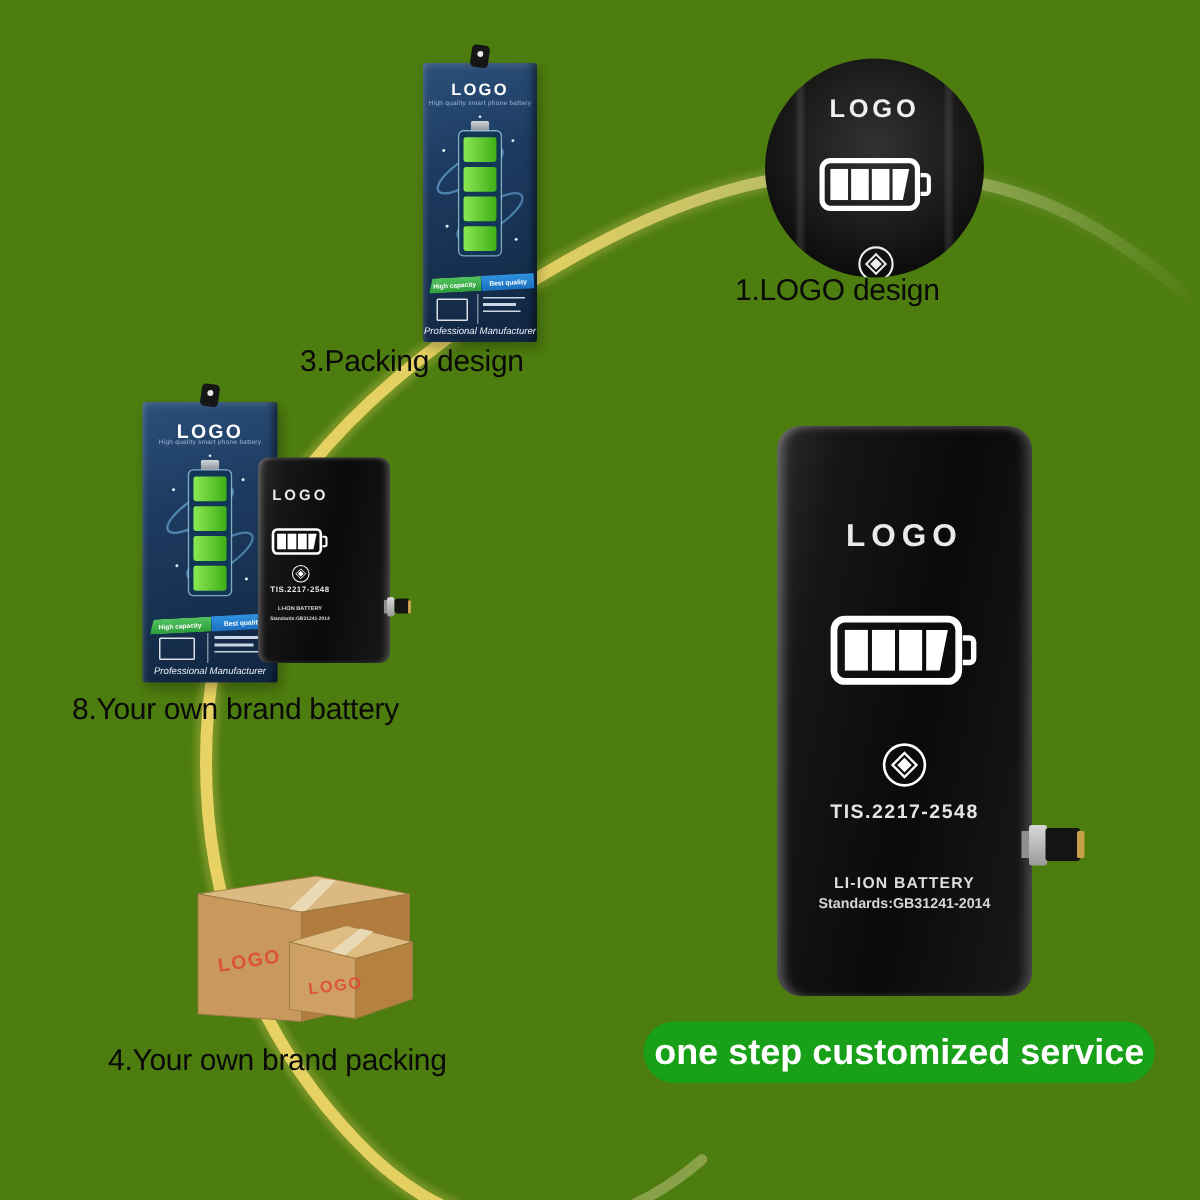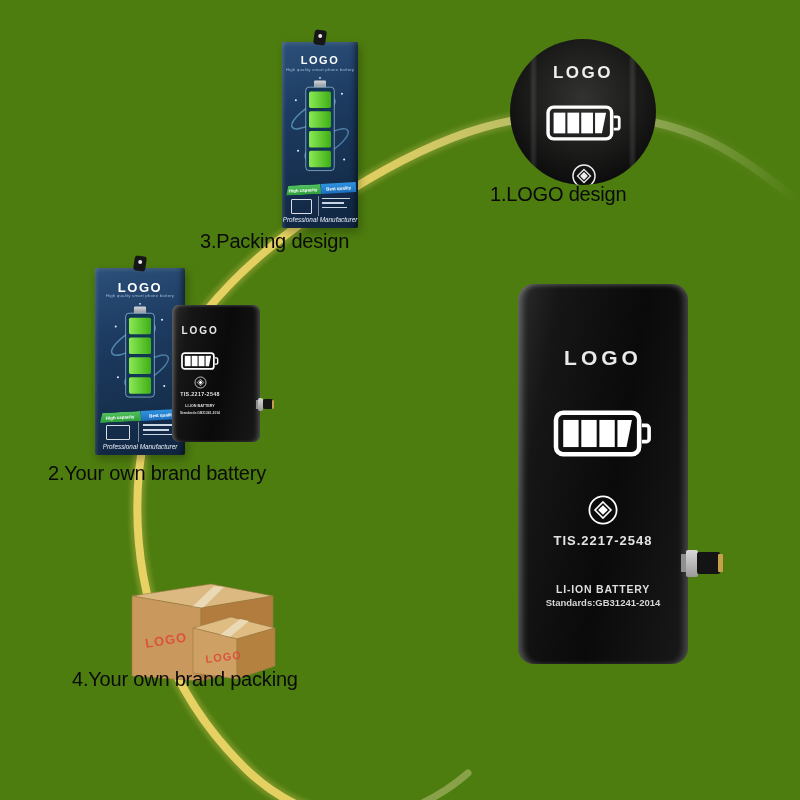--- a/index.html
+++ b/index.html
@@ -11,21 +11,21 @@
   
   #curve-layer{position:absolute;left:0;top:0;z-index:0;}
   
   .caption{
     position:absolute;z-index:5;color:#0a0a0a;font-size:20px;font-weight:400;
     white-space:nowrap;letter-spacing:-0.2px;
   }
   .cap1{left:490px;top:183px;}
   .cap2{left:200px;top:230px;}
   .cap3{left:48px;top:462px;}
-  .cap4{left:72px;top:668px;}
+  .cap4{left:72px;top:696px;}
   
   .logo-circle{
     position:absolute;left:510px;top:39px;width:146px;height:146px;border-radius:50%;
     overflow:hidden;z-index:2;
     background:radial-gradient(circle at 50% 40%, #323230 0%, #1d1d1c 45%, #0d0d0d 75%, #050505 100%);
   }
   .lc-streak{position:absolute;top:0;width:5px;height:100%;background:rgba(255,255,255,0.10);filter:blur(1px);}
   .lc-streak.s1{left:21px;}
   .lc-streak.s2{left:120px;}
   .lc-logo{
@@ -280,21 +280,21 @@
     <div class="bat-cert">TIS.2217-2548</div>
     <div class="bat-type">LI-ION BATTERY</div>
     <div class="bat-std">Standards:GB31241-2014</div>
     <div class="bat-connector">
       <span class="cn-stub"></span>
         <span class="cn-bracket"></span>
         <span class="cn-chip"></span>
         <span class="cn-gold"></span>
     </div>
   </div>
-  <div class="caption cap3">2.Your own brand battery</div>
+  <div class="caption cap3">8.Your own brand battery</div>
 
   <svg id="cartons" width="200" height="140" viewBox="105 570 200 140">
     <g stroke="#9a7a45" stroke-width="0.6" stroke-linejoin="round">
 
       <polygon points="132,596 211,584 273,596 201,608" fill="#dcb980"></polygon>
       <polygon points="192,607 214,586 224,587 203,608" fill="#ead9b5" stroke="none"></polygon>
       <polygon points="132,596 201,608 201,681 132,676" fill="#c9985c"></polygon>
       <polygon points="201,608 273,596 273,663 201,681" fill="#b17c3e"></polygon>
 
       <polygon points="193,628 231,617 275,628 237,639" fill="#dfbc82"></polygon>
@@ -326,14 +326,15 @@
     <div class="bat-type">LI-ION BATTERY</div>
     <div class="bat-std">Standards:GB31241-2014</div>
     <div class="bat-connector">
       <span class="cn-stub"></span>
         <span class="cn-bracket"></span>
         <span class="cn-chip"></span>
         <span class="cn-gold"></span>
     </div>
   </div>
 
+  <div class="cta">one step customized service</div>
 
 </div>
 
 </body></html>

